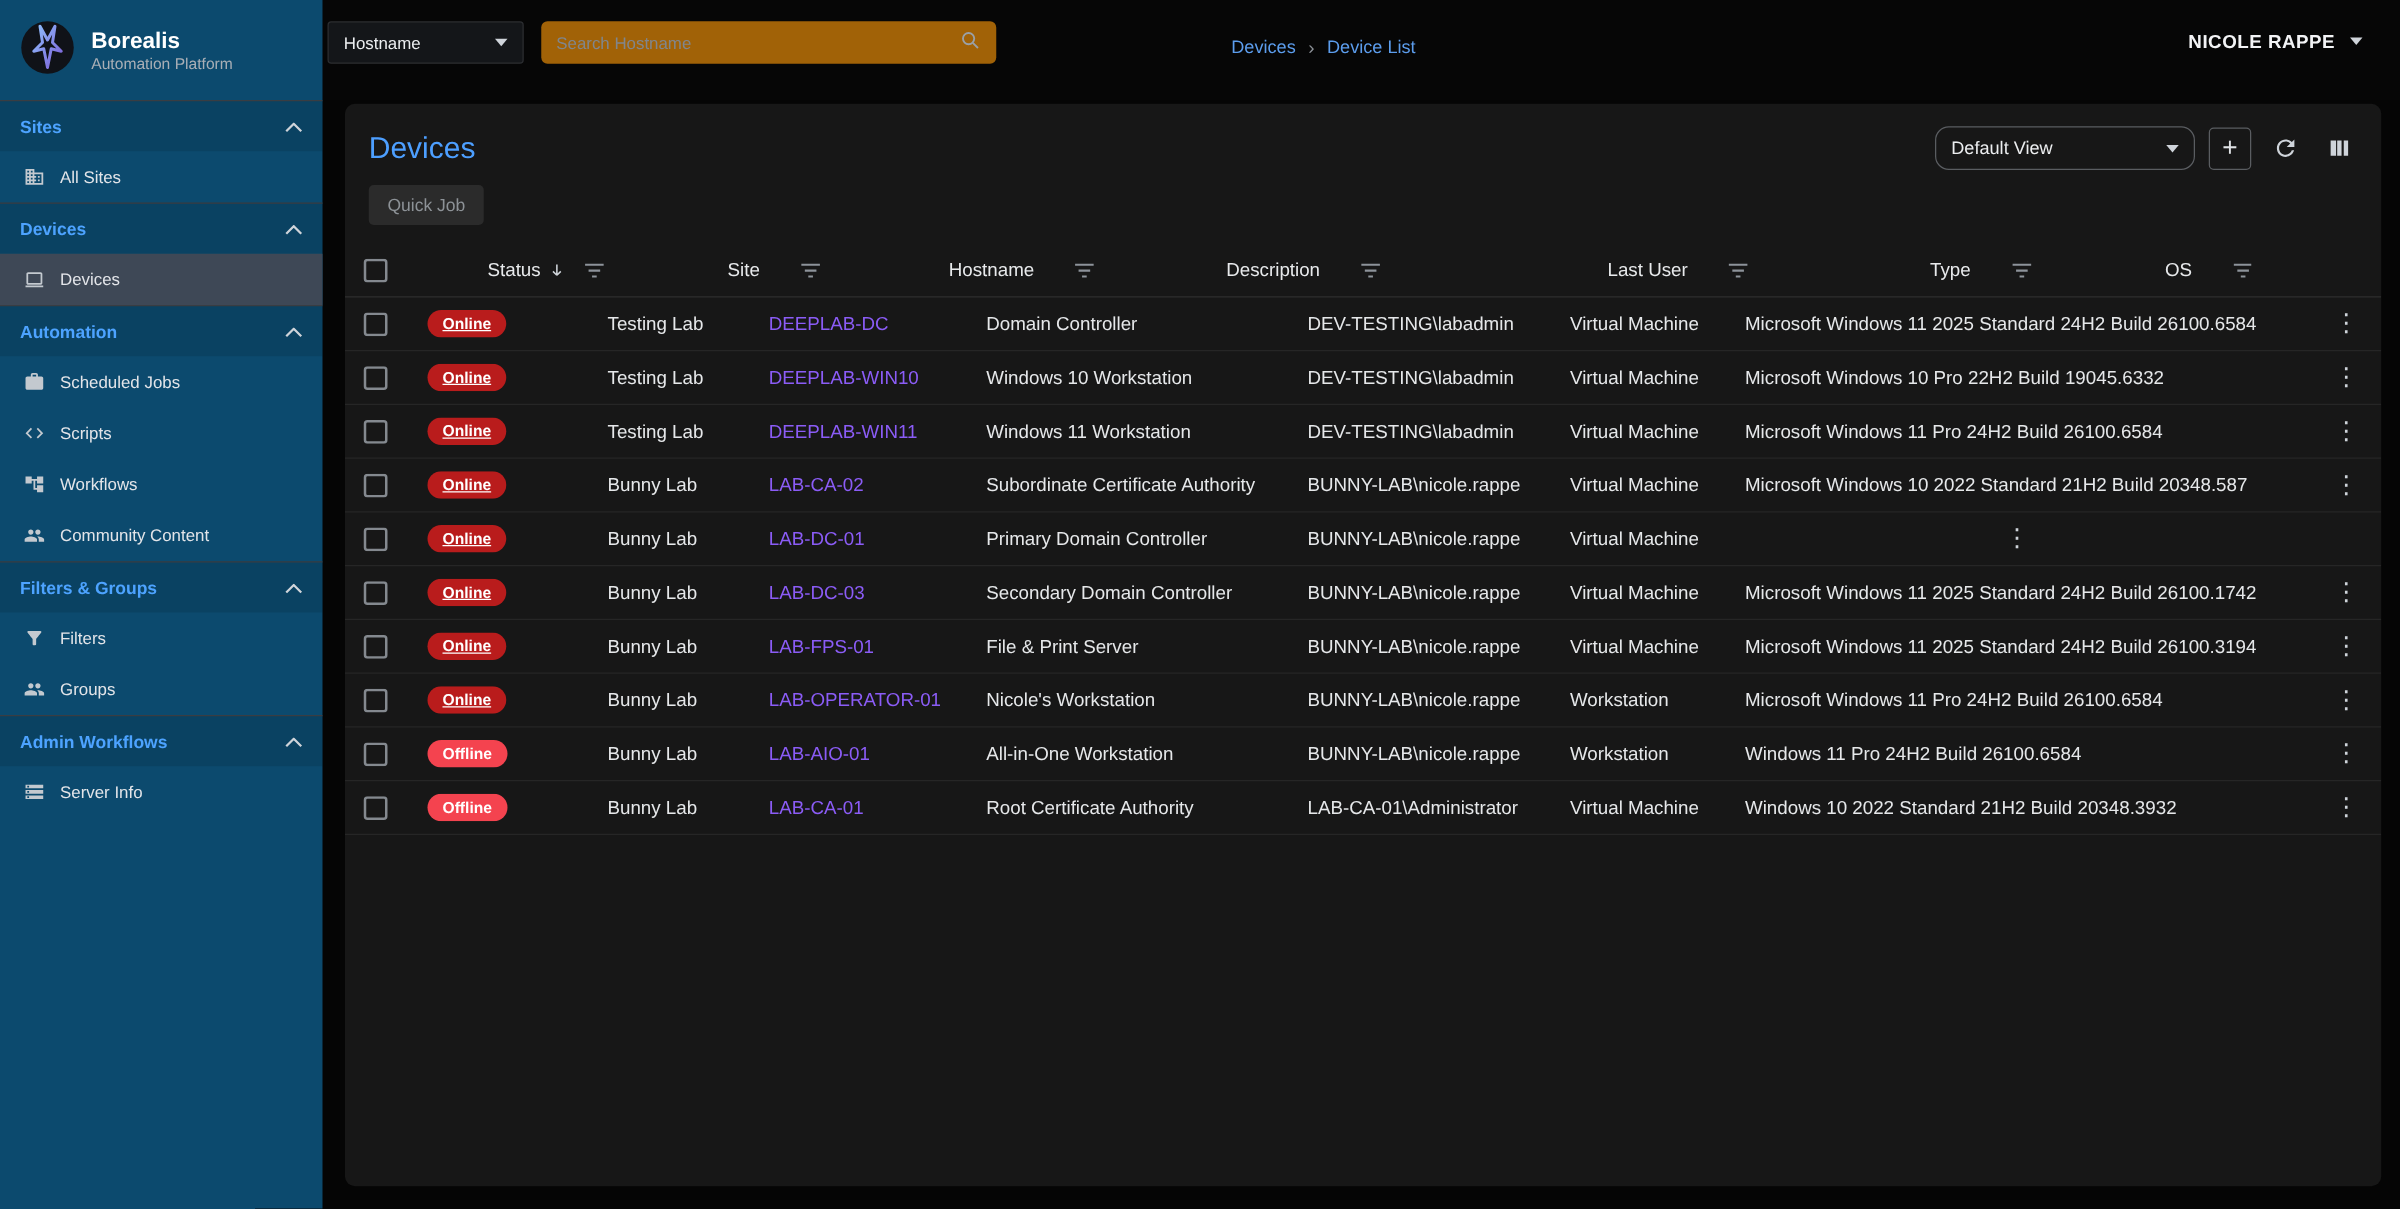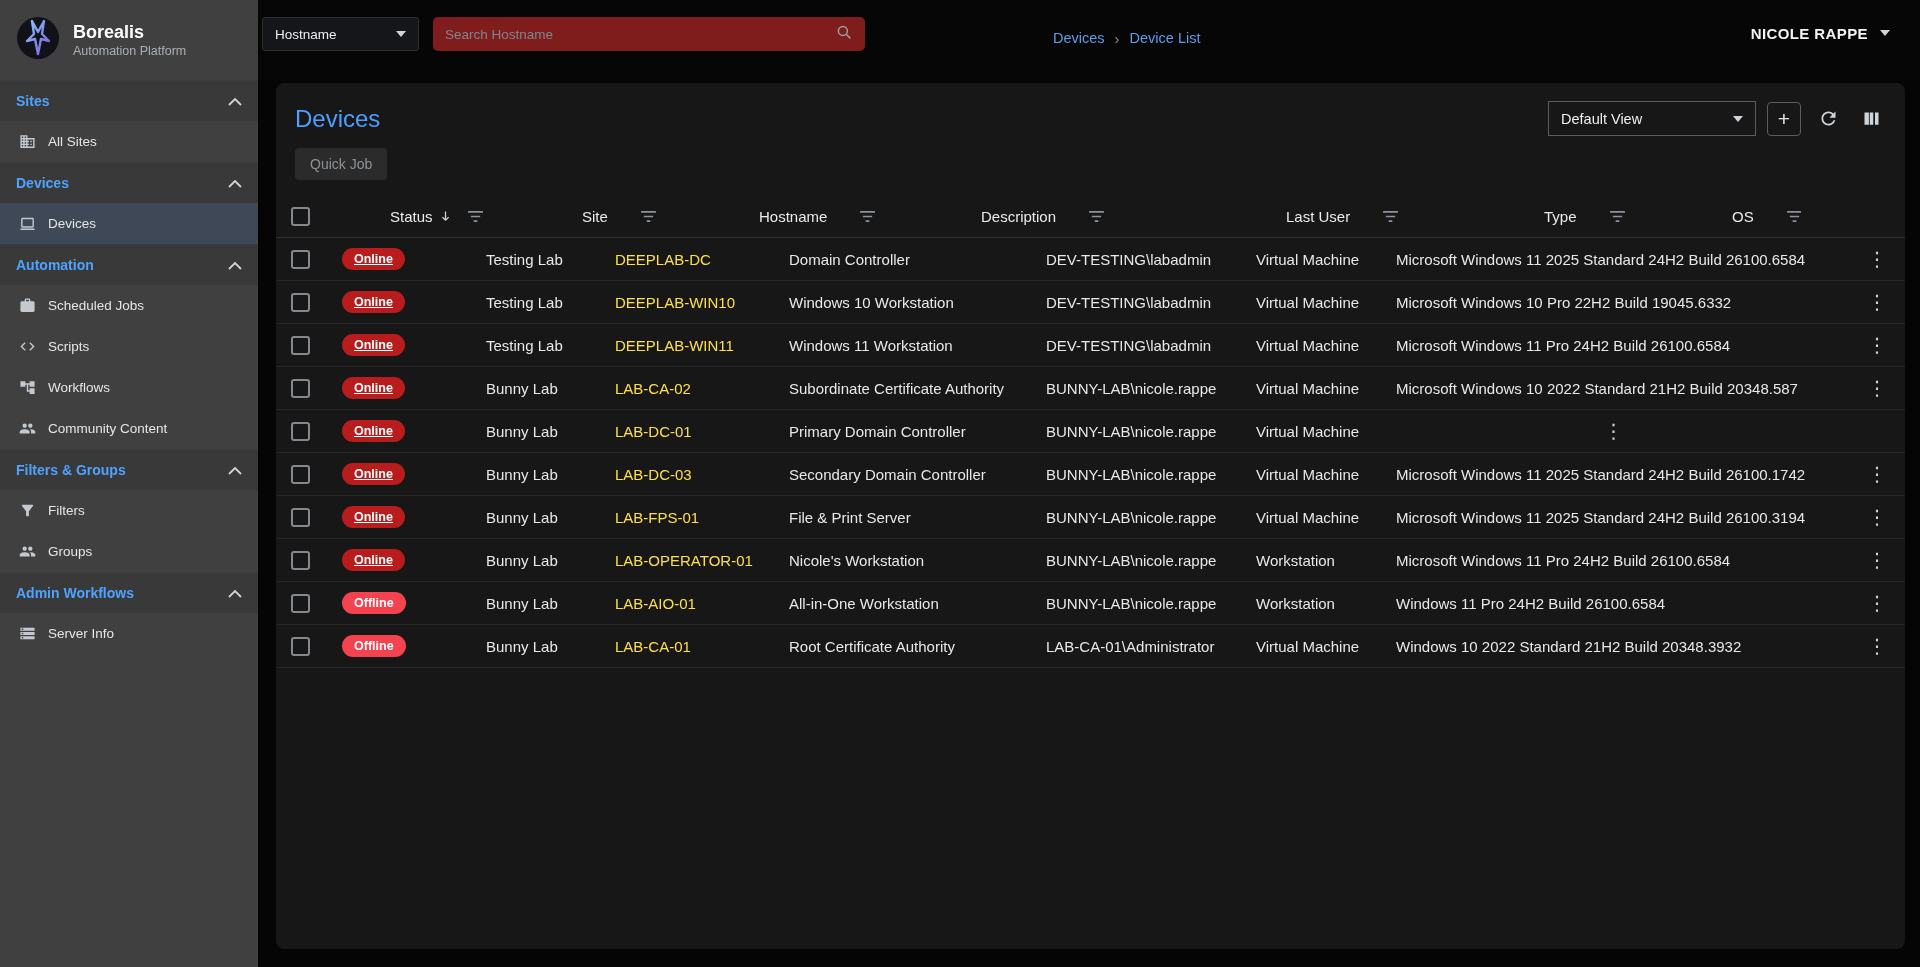--- a/index.html
+++ b/index.html
@@ -6,21 +6,21 @@
   html,body {
     width:1920px; height:967px; overflow:hidden;
     background:#050505; color:#e6e6e6;
     font-family:"Liberation Sans", sans-serif;
   }
   body { position:relative; }
 
   
   .sidebar {
     position:absolute; left:0; top:0; width:258px; height:967px;
-    background:#404040; z-index:5;
+    background:#0c4a6e; z-index:5;
   }
   .logo-row { display:flex; align-items:center; gap:11px; height:80px; padding:0 14px; }
   .brand-name { font-size:18px; font-weight:bold; color:#ffffff; line-height:1.2; }
   .brand-sub  { font-size:12.5px; color:#a9afb6; }
   .section-header {
     display:flex; align-items:center; justify-content:space-between;
     height:41px; padding:0 16px; cursor:pointer;
     color:#4da3ff; font-size:14px; font-weight:bold;
     border-top:1px solid #3a3d42; background:rgba(0,0,0,0.10);
   }
@@ -37,22 +37,22 @@
     position:absolute; left:258px; top:0; right:0; height:80px;
     display:flex; align-items:center; background:#060606; padding:0 30px 0 4px;
   }
   .hostname-select {
     display:flex; align-items:center; justify-content:space-between;
     width:157px; height:34px; padding:0 12px; margin-top:-12px;
     background:#141619; border:1px solid #2c2e31; border-radius:3px;
     font-size:13.5px; color:#eceef0; cursor:pointer;
   }
   .search-box {
-    display:flex; align-items:center; width:432px; height:34px; margin:-12px 0 0 14px;
-    background:#7f1d1d; border-radius:5px; padding:0 12px;
+    display:flex; align-items:center; width:364px; height:34px; margin:-12px 0 0 14px;
+    background:#a16207; border-radius:5px; padding:0 12px;
   }
   .search-box input {
     flex:1; background:transparent; border:none; outline:none;
     color:#d7dadd; font-size:13.5px; font-family:"Liberation Sans", sans-serif;
   }
   .search-box input::placeholder { color:#80868d; }
   .breadcrumb { display:flex; align-items:center; gap:10px; margin:-4px 0 0 188px; font-size:14.5px; }
   .breadcrumb a { color:#5c9ded; text-decoration:none; cursor:pointer; }
   .crumb-sep { color:#8b9096; font-size:15px; }
   .user-menu {
@@ -65,21 +65,21 @@
   .panel {
     position:absolute; left:276px; top:83px; width:1629px; height:866px;
     background:#171717; border-radius:8px; overflow:hidden;
   }
   .panel-head { display:flex; align-items:center; padding:18px 18px 0 19px; }
   .panel-title { color:#4d9fff; font-size:24px; font-weight:500; }
   .panel-controls { margin-left:auto; display:flex; align-items:center; gap:11px; }
   .view-select {
     display:flex; align-items:center; justify-content:space-between;
     width:208px; height:35px; padding:0 12px;
-    border:1px solid #5a5d61; border-radius:0;
+    border:1px solid #5a5d61; border-radius:11px;
     font-size:14.5px; color:#eceef0; cursor:pointer;
   }
   .plus-btn {
     width:34px; height:34px; display:flex; align-items:center; justify-content:center;
     border:1px solid #5a5d61; border-radius:4px; color:#dfe2e5; font-size:21px; cursor:pointer;
     background:transparent;
   }
   .icon-btn { display:inline-flex; align-items:center; justify-content:center; width:32px; height:32px; cursor:pointer; }
   .quick-job {
     display:inline-block; margin:12px 0 0 19px; padding:8px 15px;
@@ -107,21 +107,21 @@
     width:19px; height:19px; border:2px solid #84898f; border-radius:3px; cursor:pointer;
     display:inline-block; background:transparent;
   }
   .badge {
     display:inline-block; min-width:56px; text-align:center;
     padding:4px 12px; border-radius:13px;
     font-size:12.5px; font-weight:bold; color:#ffffff;
   }
   .badge.online  { background:#b91c1c;text-decoration:underline; }
   .badge.offline { background:#f4434f; }
-  .hostlink { color:#fde047; text-decoration:none; cursor:pointer; }
+  .hostlink { color:#8b5cf6; text-decoration:none; cursor:pointer; }
   .dots { font-size:20px; color:#cfd4da; cursor:pointer; line-height:1; }
 </style>
 </head>
 <body>
 
 <aside class="sidebar">
   <div class="logo-row">
     <span>
       <svg width="48" height="48" viewBox="0 0 48 48">
         <defs>

